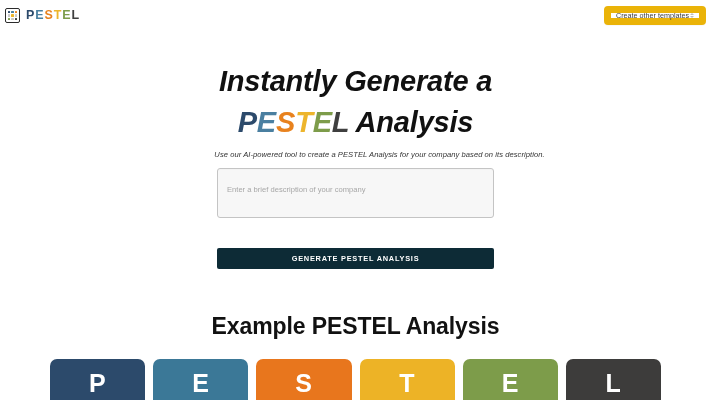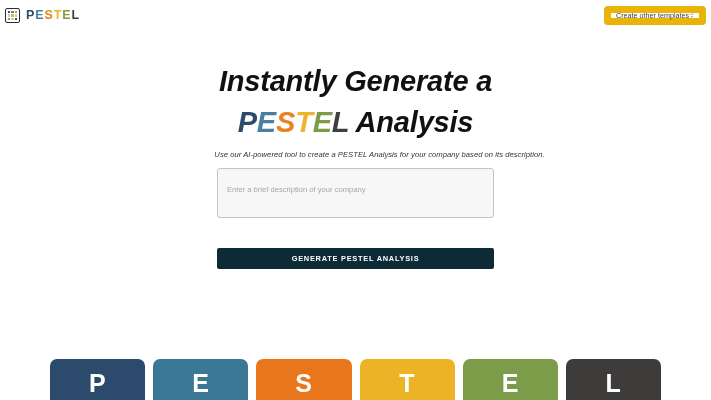--- a/index.html
+++ b/index.html
@@ -142,20 +142,21 @@
     <h1>Instantly Generate a</h1>
     <h1 class="line2"><span class="pword" id="hero-pword"><span style="color: rgb(44, 74, 107);">P</span><span style="color: rgb(74, 127, 160);">E</span><span style="color: rgb(232, 130, 30);">S</span><span style="color: rgb(237, 181, 44);">T</span><span style="color: rgb(125, 156, 74);">E</span><span style="color: rgb(63, 63, 63);">L</span></span><span id="hero-rest"> Analysis</span></h1>
     <div class="sub">Use our AI-powered tool to create a PESTEL Analysis for your company based on its description.</div>
   </div>
 
   <div class="form">
     <textarea class="ta" placeholder="Enter a brief description of your company" style=""></textarea>
     <button class="gen-btn">GENERATE PESTEL ANALYSIS</button>
   </div>
 
+  <div class="ex-title">Example PESTEL Analysis</div>
   <div class="cards" id="cards">
       <div class="card" style="background: rgb(44, 74, 107);">
         <span>P</span>
       </div>
       <div class="card" style="background: rgb(59, 120, 151);">
         <span>E</span>
       </div>
       <div class="card" style="background: rgb(232, 118, 29);">
         <span>S</span>
       </div>

